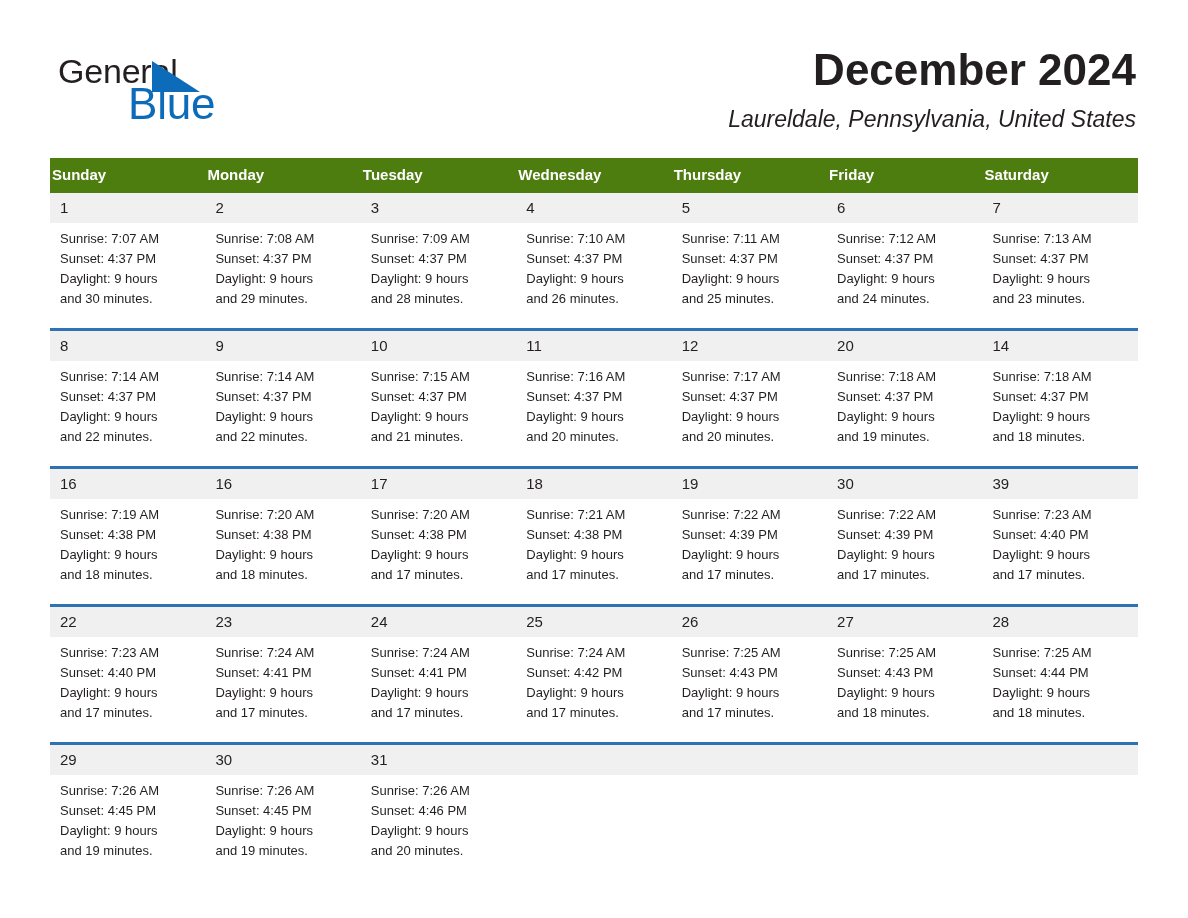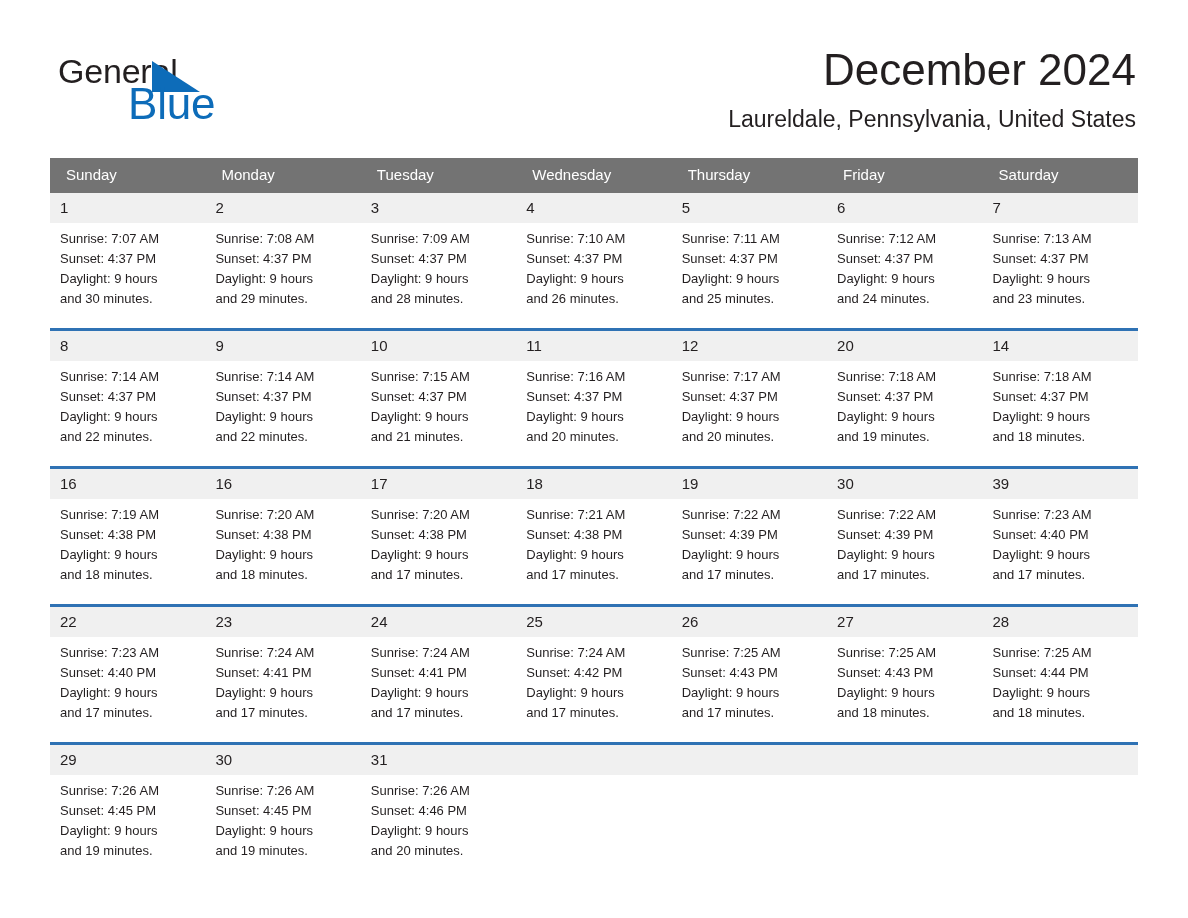--- a/index.html
+++ b/index.html
@@ -66,52 +66,53 @@
 
   .title-block {
     position: absolute;
     right: 52px;
     top: 44px;
     text-align: right;
   }
   .month-title {
     font-size: 44px;
     line-height: 52px;
-    font-weight: normal;
+    font-weight: bold;
     color: #231f20;
     margin: 0;
     white-space: nowrap;
   }
   .location-subtitle {
     font-size: 23px;
     line-height: 30px;
     color: #231f20;
     margin: 8px 0 0 0;
     white-space: nowrap;
+    font-style: italic;
   }
 
   
   .calendar {
     position: absolute;
     left: 50px;
     top: 158px;
     width: 1088px;
     border-collapse: collapse;
     table-layout: fixed;
   }
   .calendar col { width: 155.43px; }
 
   thead th {
-    background: #737373;
+    background: #4d7c0f;
     color: #ffffff;
-    font-weight: normal;
+    font-weight: bold;
     font-size: 15px;
     line-height: 18px;
     text-align: left;
-    padding: 8px 0 9px 16px;
+    padding: 8px 0 9px 2px;
     border: none;
   }
 
   tbody td {
     vertical-align: top;
     padding: 0;
     border: none;
     height: 135px;
   }
   tbody tr td {

